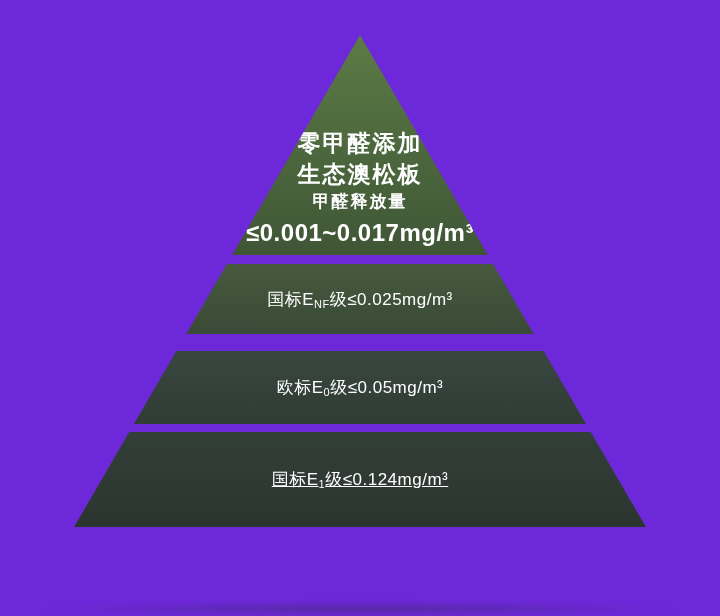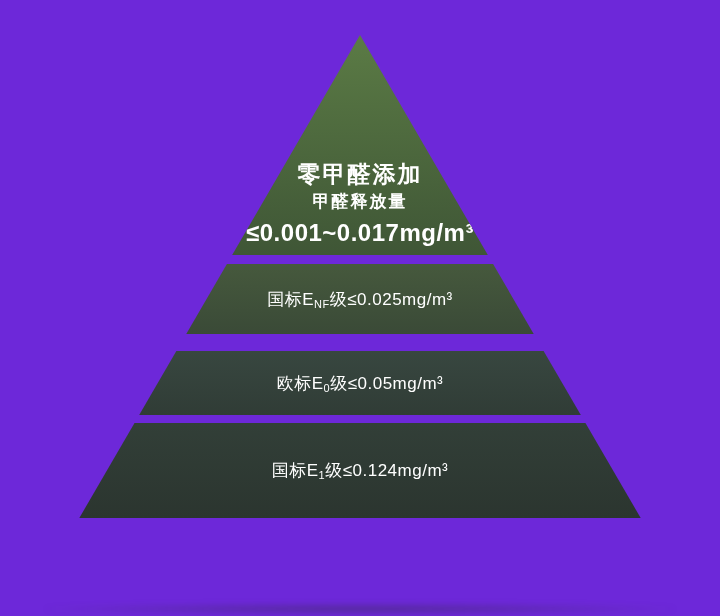--- a/index.html
+++ b/index.html
@@ -52,23 +52,23 @@
     flex-direction:column;
     justify-content:flex-end;
     padding-bottom:8px;
     box-sizing:border-box;
   }
   .g1{height:9px;}
   .t2{height:70px;}
   .g2{height:9px;}
   .t3{height:81px;}
   .g3{height:8px;}
-  .t4{height:64px;align-items:center;}
+  .t4{height:73px;align-items:center;}
   .g4{height:8px;}
-  .t5{height:95px;}
+  .t5{height:95px;text-decoration:underline;}
   .apex-title{
     font-size:23px;
     font-weight:bold;
     line-height:31px;
     letter-spacing:2px;
   }
   .apex-subtitle{
     margin-top:0;
     font-size:17px;
     font-weight:bold;
@@ -95,20 +95,21 @@
 <body>
 
 <div class="stage">
 
   <div class="base-shadow"></div>
 
   <div class="pyramid">
 
     <div class="tier tier-apex" style="background: linear-gradient(rgb(91, 123, 69), rgb(63, 86, 54));">
       <div class="apex-title">零甲醛添加</div>
+      <div class="apex-title">生态澳松板</div>
       <div class="apex-subtitle">甲醛释放量</div>
       <div class="apex-value">≤0.001~0.017mg/m³</div>
     </div>
 
     <div class="gap g1"></div>
 
     <div class="tier t2" style="background: linear-gradient(rgb(70, 89, 61), rgb(58, 74, 55));">
       <div class="label">
         <span>国标E</span><sub>NF</sub><span>级≤0.025mg/m³</span>
       </div>

